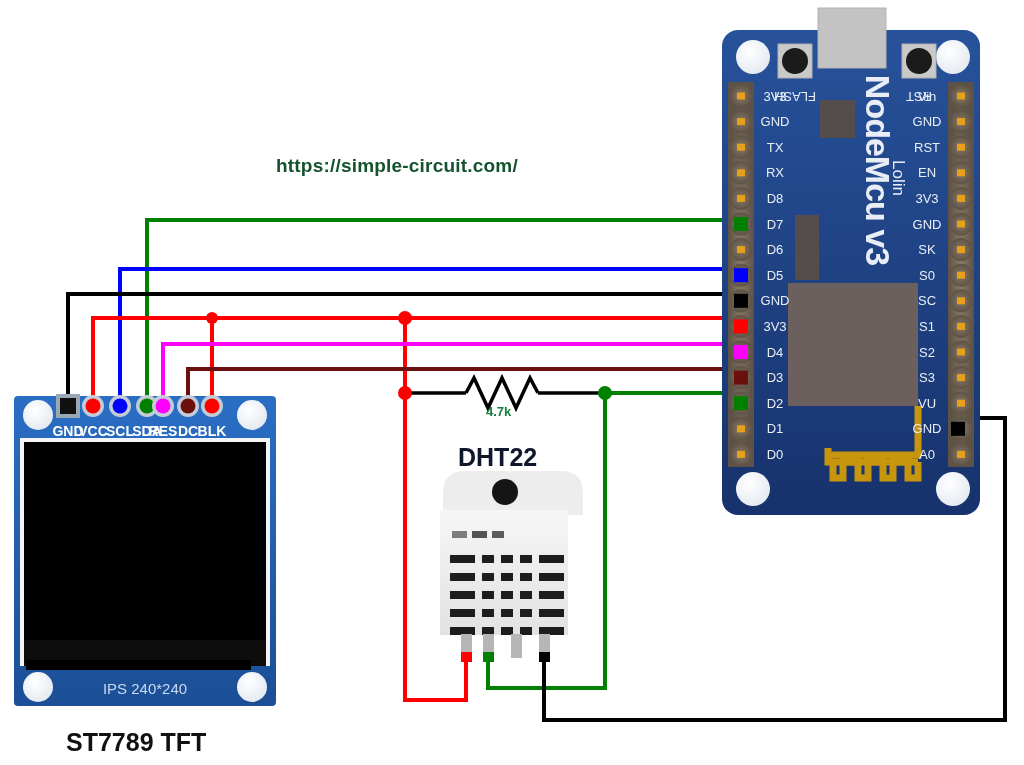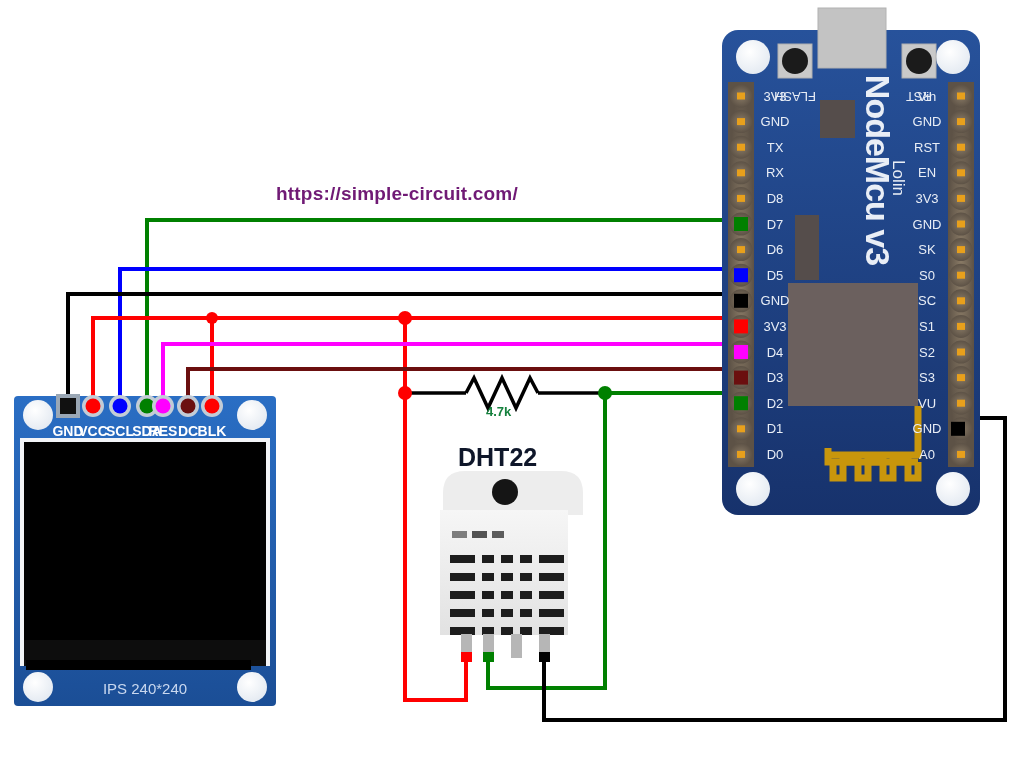--- a/index.html
+++ b/index.html
@@ -1,21 +1,21 @@
 <!DOCTYPE html>
 <html><head>
 <meta charset="utf-8">
 <style>
   html,body{margin:0;padding:0;background:#ffffff;}
   body{width:1024px;height:765px;position:relative;overflow:hidden;
        font-family:"Liberation Sans",sans-serif;}
   #stage{position:absolute;left:0;top:0;width:825px;height:765px;border-radius:32px;}
   svg{position:absolute;left:0;top:0;}
   .lbl{position:absolute;white-space:nowrap;}
-  #url-text{left:276px;top:155px;font-size:19px;font-weight:bold;color:#701a75;letter-spacing:.2px;margin-top:28px;}
+  #url-text{left:276px;top:155px;font-size:19px;font-weight:bold;color:#14532d;letter-spacing:.2px;}
   #tft-caption{left:66px;top:728px;font-size:25px;font-weight:bold;color:#111;}
   #dht-caption{left:458px;top:443px;font-size:25px;font-weight:bold;color:#0f172a;}
   #res-caption{left:486px;top:404px;font-size:13px;font-weight:bold;color:#15803d;}
 </style>
 </head>
 <body>
 
 <div id="stage">
 
 <svg width="1024" height="765" viewBox="0 0 1024 765">
@@ -366,16 +366,17 @@
       </g>
 
   <text id="silk-title" x="866" y="170" transform="rotate(90 866 170)" fill="#e9eef6" font-family="Liberation Sans, sans-serif" font-size="34" font-weight="bold" text-anchor="middle" letter-spacing="-1">NodeMcu v3</text>
   <text id="silk-sub" x="893" y="178" transform="rotate(90 893 178)" fill="#e9eef6" font-family="Liberation Sans, sans-serif" font-size="17" text-anchor="middle">Lolin</text>
   <text id="flash-label" x="795" y="92" transform="rotate(180 795 92)" fill="#e9eef6" font-family="Liberation Sans, sans-serif" font-size="13" text-anchor="middle">FLASH</text>
   <text id="rst-label" x="919" y="92" transform="rotate(180 919 92)" fill="#e9eef6" font-family="Liberation Sans, sans-serif" font-size="13" text-anchor="middle">RST</text>
   <text id="screen-label" x="145" y="694" fill="#c9d8ef" font-family="Liberation Sans, sans-serif" font-size="15" text-anchor="middle">IPS 240*240</text>
 </svg>
 
 <div class="lbl" id="url-text">https://simple-circuit.com/</div>
+<div class="lbl" id="tft-caption">ST7789 TFT</div>
 <div class="lbl" id="dht-caption">DHT22</div>
 <div class="lbl" id="res-caption">4.7k</div>
 
 </div>
 
 </body></html>

